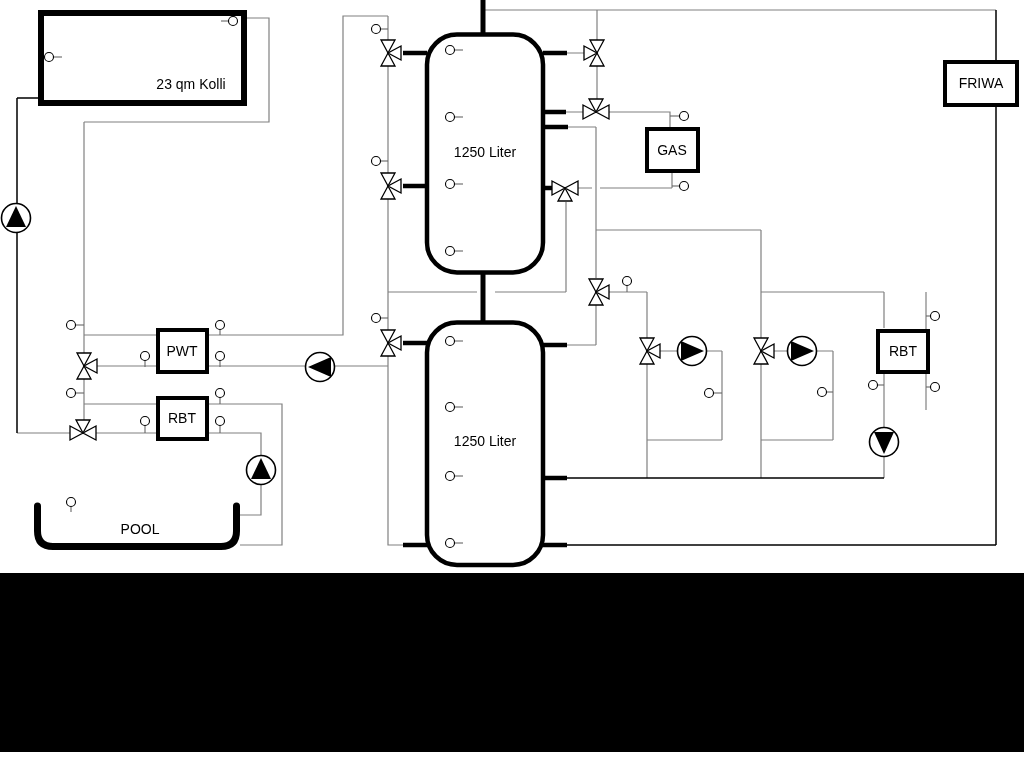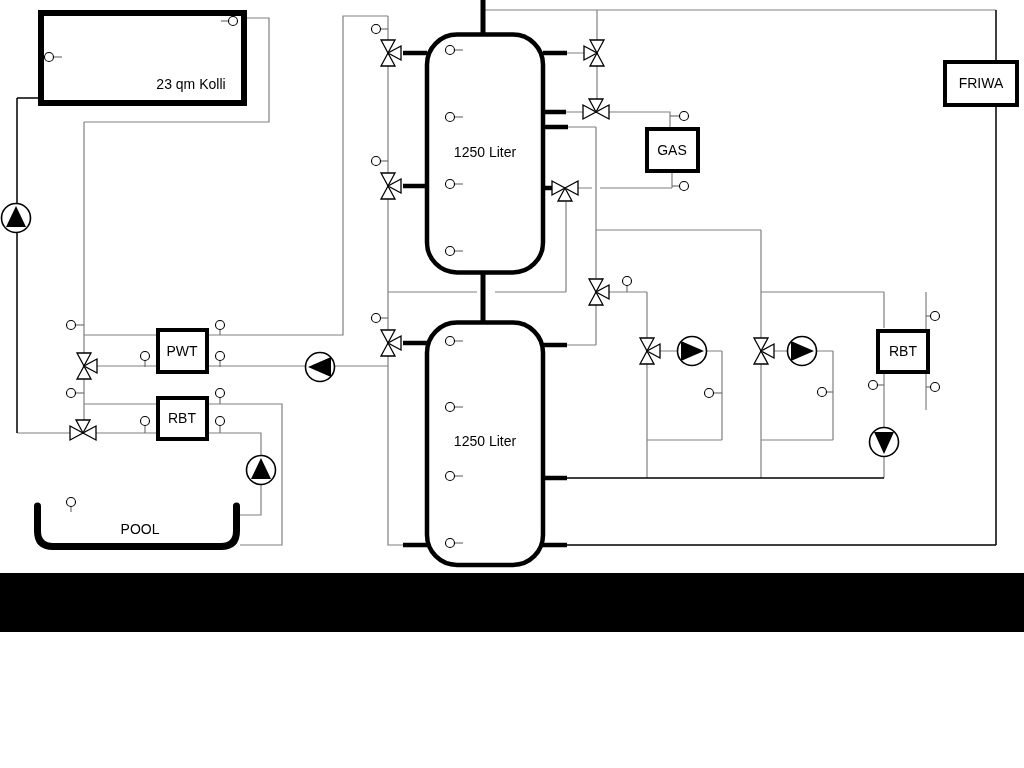--- a/index.html
+++ b/index.html
@@ -1,16 +1,16 @@
 <!DOCTYPE html>
 <html><head>
 <meta charset="utf-8">
 <style>
   html,body{margin:0;padding:0;background:#fff;}
-  #stage{position:relative;width:1024px;height:632px;background:#fff;overflow:hidden;
+  #stage{position:relative;width:1024px;height:752px;background:#fff;overflow:hidden;
          font-family:"Liberation Sans", sans-serif;}
   svg{position:absolute;left:0;top:0;}
   .g{stroke:#808080;stroke-width:1.2;fill:none;}
   .b{stroke:#000;stroke-width:1.5;fill:none;}
   .stub{stroke:#000;stroke-width:4.5;fill:none;}
   .conn{stroke:#000;stroke-width:5;fill:none;}
   .box{fill:#fff;stroke:#000;stroke-width:4;}
   .tank{fill:#fff;stroke:#000;stroke-width:4.5;}
   .coll{fill:#fff;stroke:#000;stroke-width:6;}
   .pool{fill:none;stroke:#000;stroke-width:7;stroke-linecap:round;}

